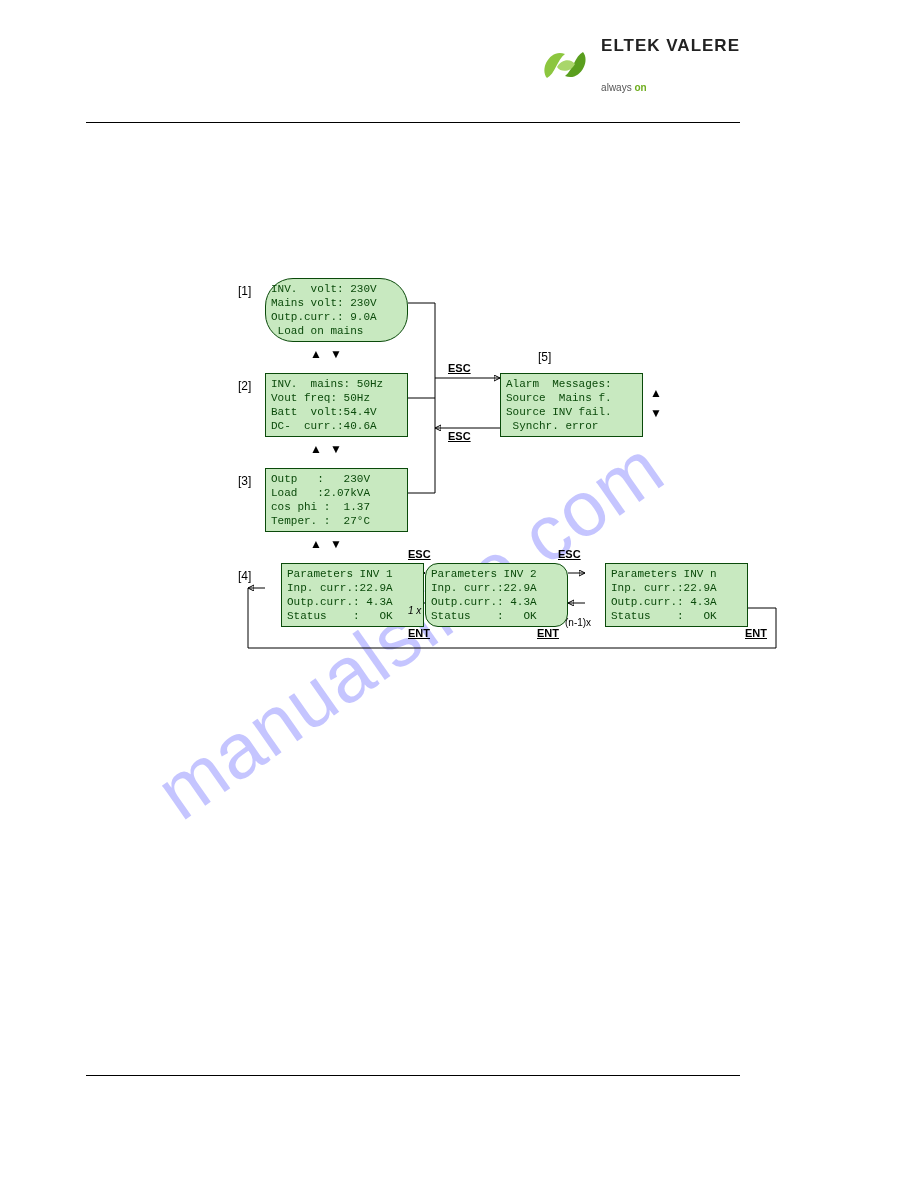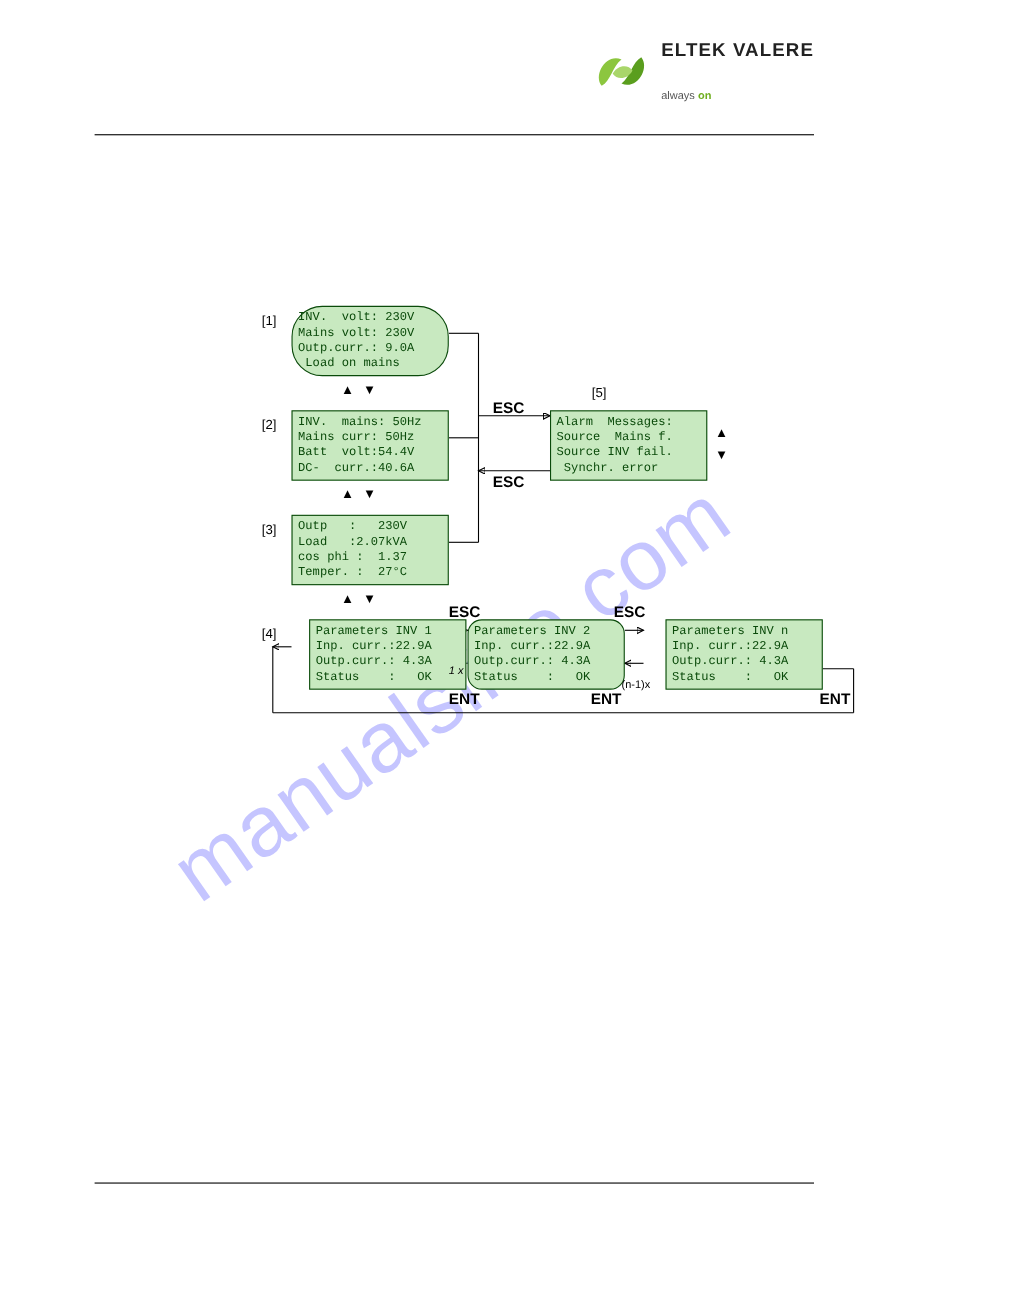--- a/index.html
+++ b/index.html
@@ -86,23 +86,24 @@
     font-size: 12px;
     color: #000;
   }
   .tri {
     position: absolute;
     font-size: 12px;
     color: #000;
   }
   .lbl {
     position: absolute;
-    font-size: 14px;
+    font-size: 11px;
     font-weight: 700;
     color: #000;
+    text-decoration: underline;
   }
   .small {
     position: absolute;
     font-size: 10px;
     color: #000;
   }
   svg.connectors {
     position: absolute;
     left: 0;
     top: 0;
@@ -181,21 +182,21 @@
     <span class="num" style="left:8px; top:196px;">[3]</span>
     <span class="num" style="left:8px; top:291px;">[4]</span>
     <span class="num" style="left:308px; top:72px;">[5]</span>
 
     <div class="lcd" style="left:35px;  top:0px;border-radius:28px;"><span>INV.  volt: 230V</span>
 <span>Mains volt: 230V</span>
 <span>Outp.curr.: 9.0A</span>
 <span> Load on mains</span></div>
 
     <div class="lcd" style="left:35px;  top:95px;"><span>INV.  mains: 50Hz</span>
-<span>Mains curr: 50Hz</span>
+<span>Vout freq: 50Hz</span>
 <span>Batt  volt:54.4V</span>
 <span>DC-  curr.:40.6A</span></div>
 
     <div class="lcd" style="left:35px;  top:190px;"><span>Outp   :   230V</span>
 <span>Load   :2.07kVA</span>
 <span>cos phi :  1.37</span>
 <span>Temper. :  27°C</span></div>
 
     <div class="lcd" style="left:51px;  top:285px;"><span>Parameters INV 1</span>
 <span>Inp. curr.:22.9A</span>

